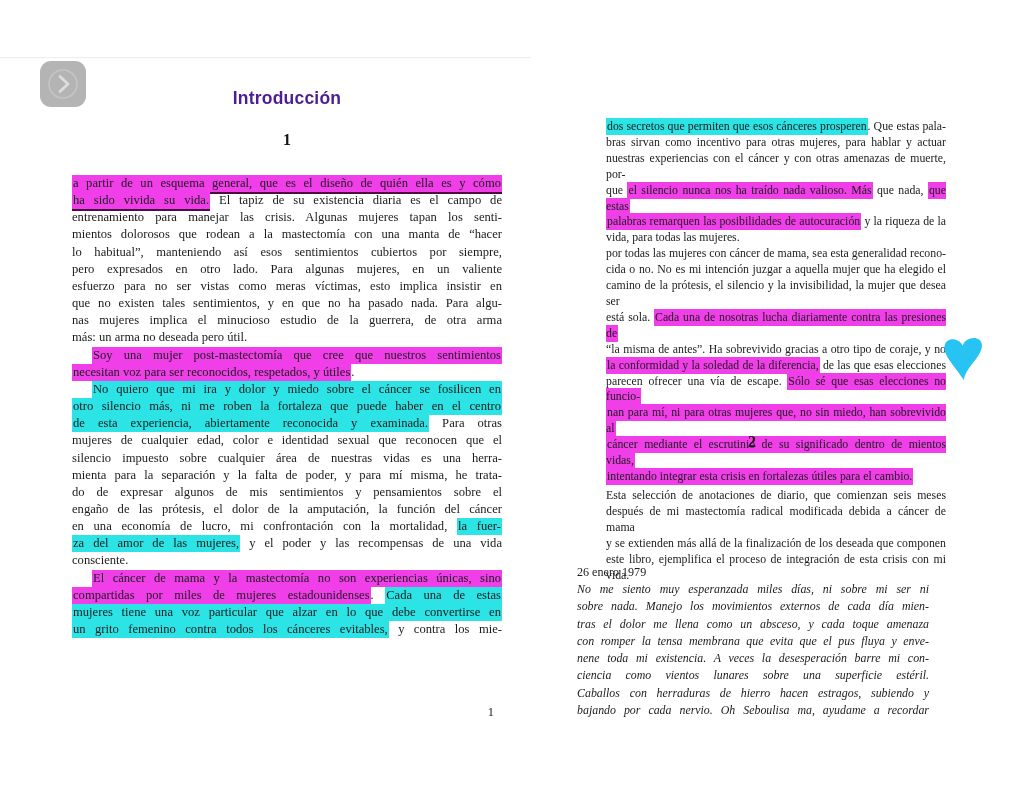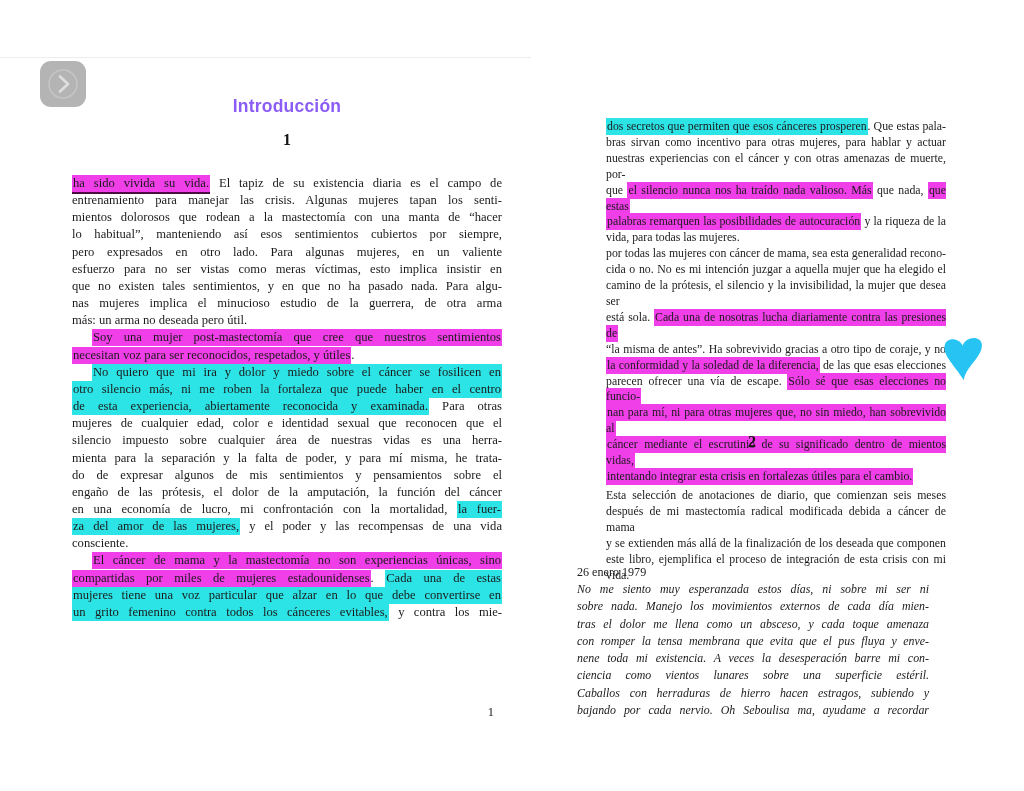--- a/index.html
+++ b/index.html
@@ -7,23 +7,23 @@
           font-family:"Liberation Serif","DejaVu Serif",serif;color:#1b1b1b;}
   .seam{position:absolute;left:0;top:57px;width:531px;height:1px;background:#ededed;}
 
   .nav-btn{position:absolute;left:40px;top:61px;width:46px;height:46px;border:none;padding:0;
            border-radius:11px;background:#b4b4b4;cursor:pointer;}
   .nav-btn svg{display:block;margin:0 auto;}
 
   .left-page{position:absolute;left:72px;top:88px;width:430px;}
   .right-page{position:absolute;left:558px;top:119px;width:430px;}
 
-  .book-title{position:absolute;left:0;top:8px;width:430px;text-align:center;
+  .book-title{position:absolute;left:0;top:0;width:430px;text-align:center;
               font-family:"Liberation Sans","DejaVu Sans",sans-serif;font-weight:700;
-              font-size:17.5px;letter-spacing:.2px;color:#8b5cf6;}
+              font-size:17.5px;letter-spacing:.2px;color:#4c1d95;}
   .sec-num{font-weight:700;font-size:16px;text-align:center;color:#151515;}
   .sec-1{position:absolute;left:0;top:43px;width:430px;}
   .sec-2{position:absolute;left:0;top:314px;width:388px;}
 
   .left-lines{position:absolute;left:0;top:87px;width:430px;}
   .r-lines{position:absolute;left:0;top:0;width:388px;}
   .r-para{position:absolute;left:0;top:369px;width:388px;}
   .diary{position:absolute;left:19px;top:445px;width:352px;}
   .diary-date{font-size:12.1px;line-height:17px;}
   .diary-lines{width:352px;}
@@ -55,20 +55,21 @@
     <svg width="46" height="46" viewBox="0 0 46 46">
       <circle cx="23" cy="23" r="14" fill="none" stroke="#c6c6c6" stroke-width="1.5"></circle>
       <polyline points="20,15.5 28,23 20,30.5" fill="none" stroke="#dedede" stroke-width="2.6" stroke-linecap="round" stroke-linejoin="round"></polyline>
     </svg>
   </button>
 
   <div class="left-page">
     <div class="book-title">Introducción</div>
     <div class="sec-num sec-1">1</div>
     <div class="left-lines">
+        <div class="line"><span class="hl-m u">a partir de un esquema general, que es el diseño de quién ella es y cómo</span></div>
         <div class="line"><span class="hl-m u">ha sido vivida su vida.</span><span> El tapiz de su existencia diaria es el campo de</span></div>
         <div class="line"><span>entrenamiento para manejar las crisis. Algunas mujeres tapan los senti-</span></div>
         <div class="line"><span>mientos dolorosos que rodean a la mastectomía con una manta de “hacer</span></div>
         <div class="line"><span>lo habitual”, manteniendo así esos sentimientos cubiertos por siempre,</span></div>
         <div class="line"><span>pero expresados en otro lado. Para algunas mujeres, en un valiente</span></div>
         <div class="line"><span>esfuerzo para no ser vistas como meras víctimas, esto implica insistir en</span></div>
         <div class="line"><span>que no existen tales sentimientos, y en que no ha pasado nada. Para algu-</span></div>
         <div class="line"><span>nas mujeres implica el minucioso estudio de la guerrera, de otra arma</span></div>
         <div class="line last"><span>más: un arma no deseada pero útil.</span></div>
         <div class="line indent"><span class="hl-m">Soy una mujer post-mastectomía que cree que nuestros sentimientos</span></div>
@@ -114,21 +115,21 @@
     <div class="sec-num sec-2">2</div>
     <div class="r-para">
         <div class="line indent"><span>Esta selección de anotaciones de diario, que comienzan seis meses</span></div>
         <div class="line"><span>después de mi mastectomía radical modificada debida a cáncer de mama</span></div>
         <div class="line"><span>y se extienden más allá de la finalización de los deseada que componen</span></div>
         <div class="line last"><span>este libro, ejemplifica el proceso de integración de esta crisis con mi vida.</span></div>
       </div>
     <div class="diary">
       <div class="diary-date">26 enero 1979</div>
       <div class="diary-lines">
-          <div class="line"><span>No me siento muy esperanzada estos días, ni sobre mi ser ni</span></div>
+          <div class="line"><span>No me siento muy esperanzada miles días, ni sobre mi ser ni</span></div>
           <div class="line"><span>sobre nada. Manejo los movimientos externos de cada día mien-</span></div>
           <div class="line"><span>tras el dolor me llena como un absceso, y cada toque amenaza</span></div>
           <div class="line"><span>con romper la tensa membrana que evita que el pus fluya y enve-</span></div>
           <div class="line"><span>nene toda mi existencia. A veces la desesperación barre mi con-</span></div>
           <div class="line"><span>ciencia como vientos lunares sobre una superficie estéril.</span></div>
           <div class="line"><span>Caballos con herraduras de hierro hacen estragos, subiendo y</span></div>
           <div class="line"><span>bajando por cada nervio. Oh Seboulisa ma, ayudame a recordar</span></div>
         </div>
     </div>
     <svg class="heart" viewBox="0 0 48 56">

